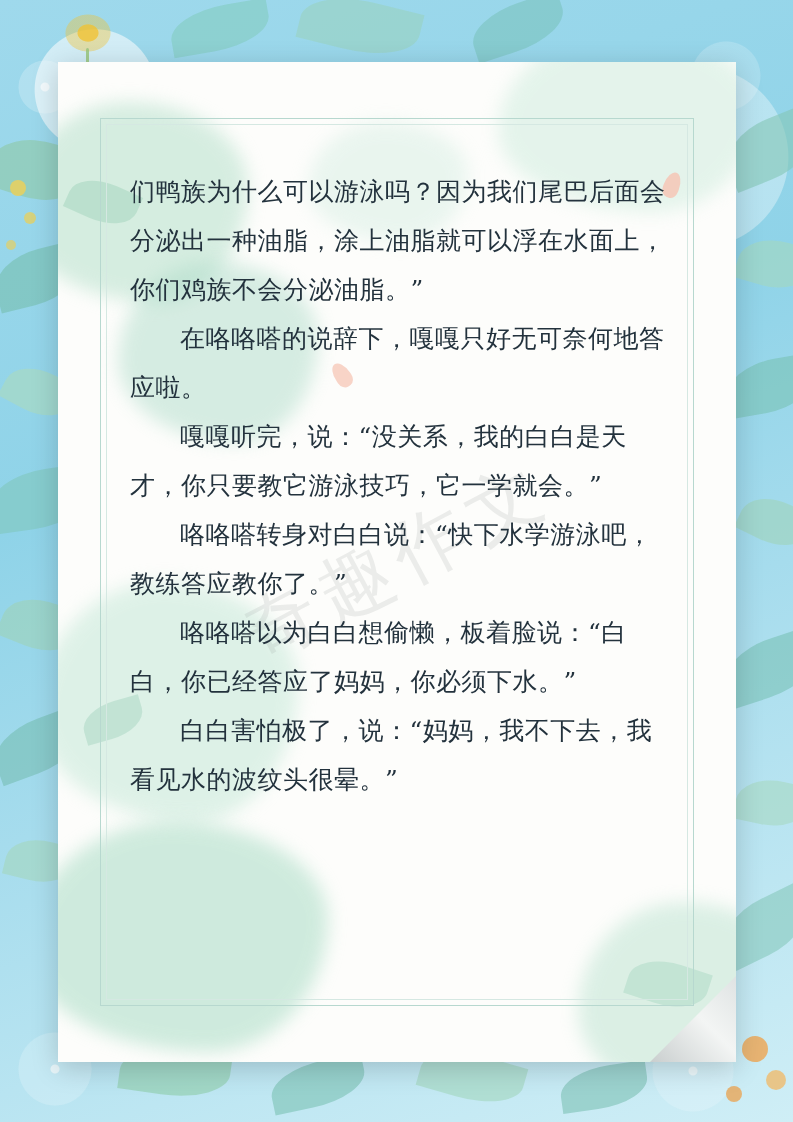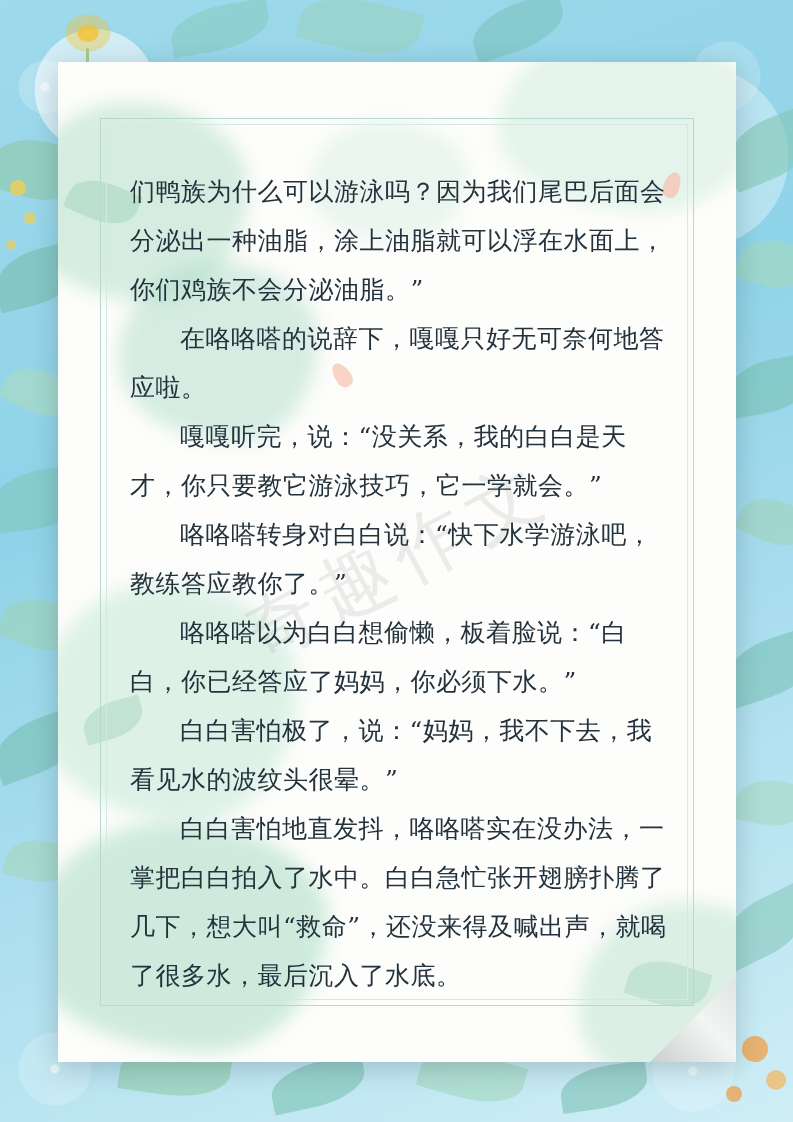--- a/index.html
+++ b/index.html
@@ -211,17 +211,16 @@
   <div class="petal" style="left:606px; top:110px; transform:rotate(20deg);"></div>
   <div class="petal" style="left:276px; top:300px; transform:rotate(-35deg); opacity:.75;"></div>
 
   <div class="body-text">
     <p class="para">们鸭族为什么可以游泳吗？因为我们尾巴后面会分泌出一种油脂，涂上油脂就可以浮在水面上，你们鸡族不会分泌油脂。”</p>
     <p class="para indent">在咯咯嗒的说辞下，嘎嘎只好无可奈何地答应啦。</p>
     <p class="para indent">嘎嘎听完，说：“没关系，我的白白是天才，你只要教它游泳技巧，它一学就会。”</p>
     <p class="para indent">咯咯嗒转身对白白说：“快下水学游泳吧，教练答应教你了。”</p>
     <p class="para indent">咯咯嗒以为白白想偷懒，板着脸说：“白白，你已经答应了妈妈，你必须下水。”</p>
     <p class="para indent">白白害怕极了，说：“妈妈，我不下去，我看见水的波纹头很晕。”</p>
-    <p class="para indent">白白害怕地直发抖，咯咯嗒实在没办法，一掌把白白拍入了水中。白白急忙张开翅膀扑腾了几下，想大叫“救命”，还没来得及喊出声，就喝了很多水，最后沉入了水底。</p>
   </div>
 
   <div class="curl"></div>
 </div>
 
 </body></html>

